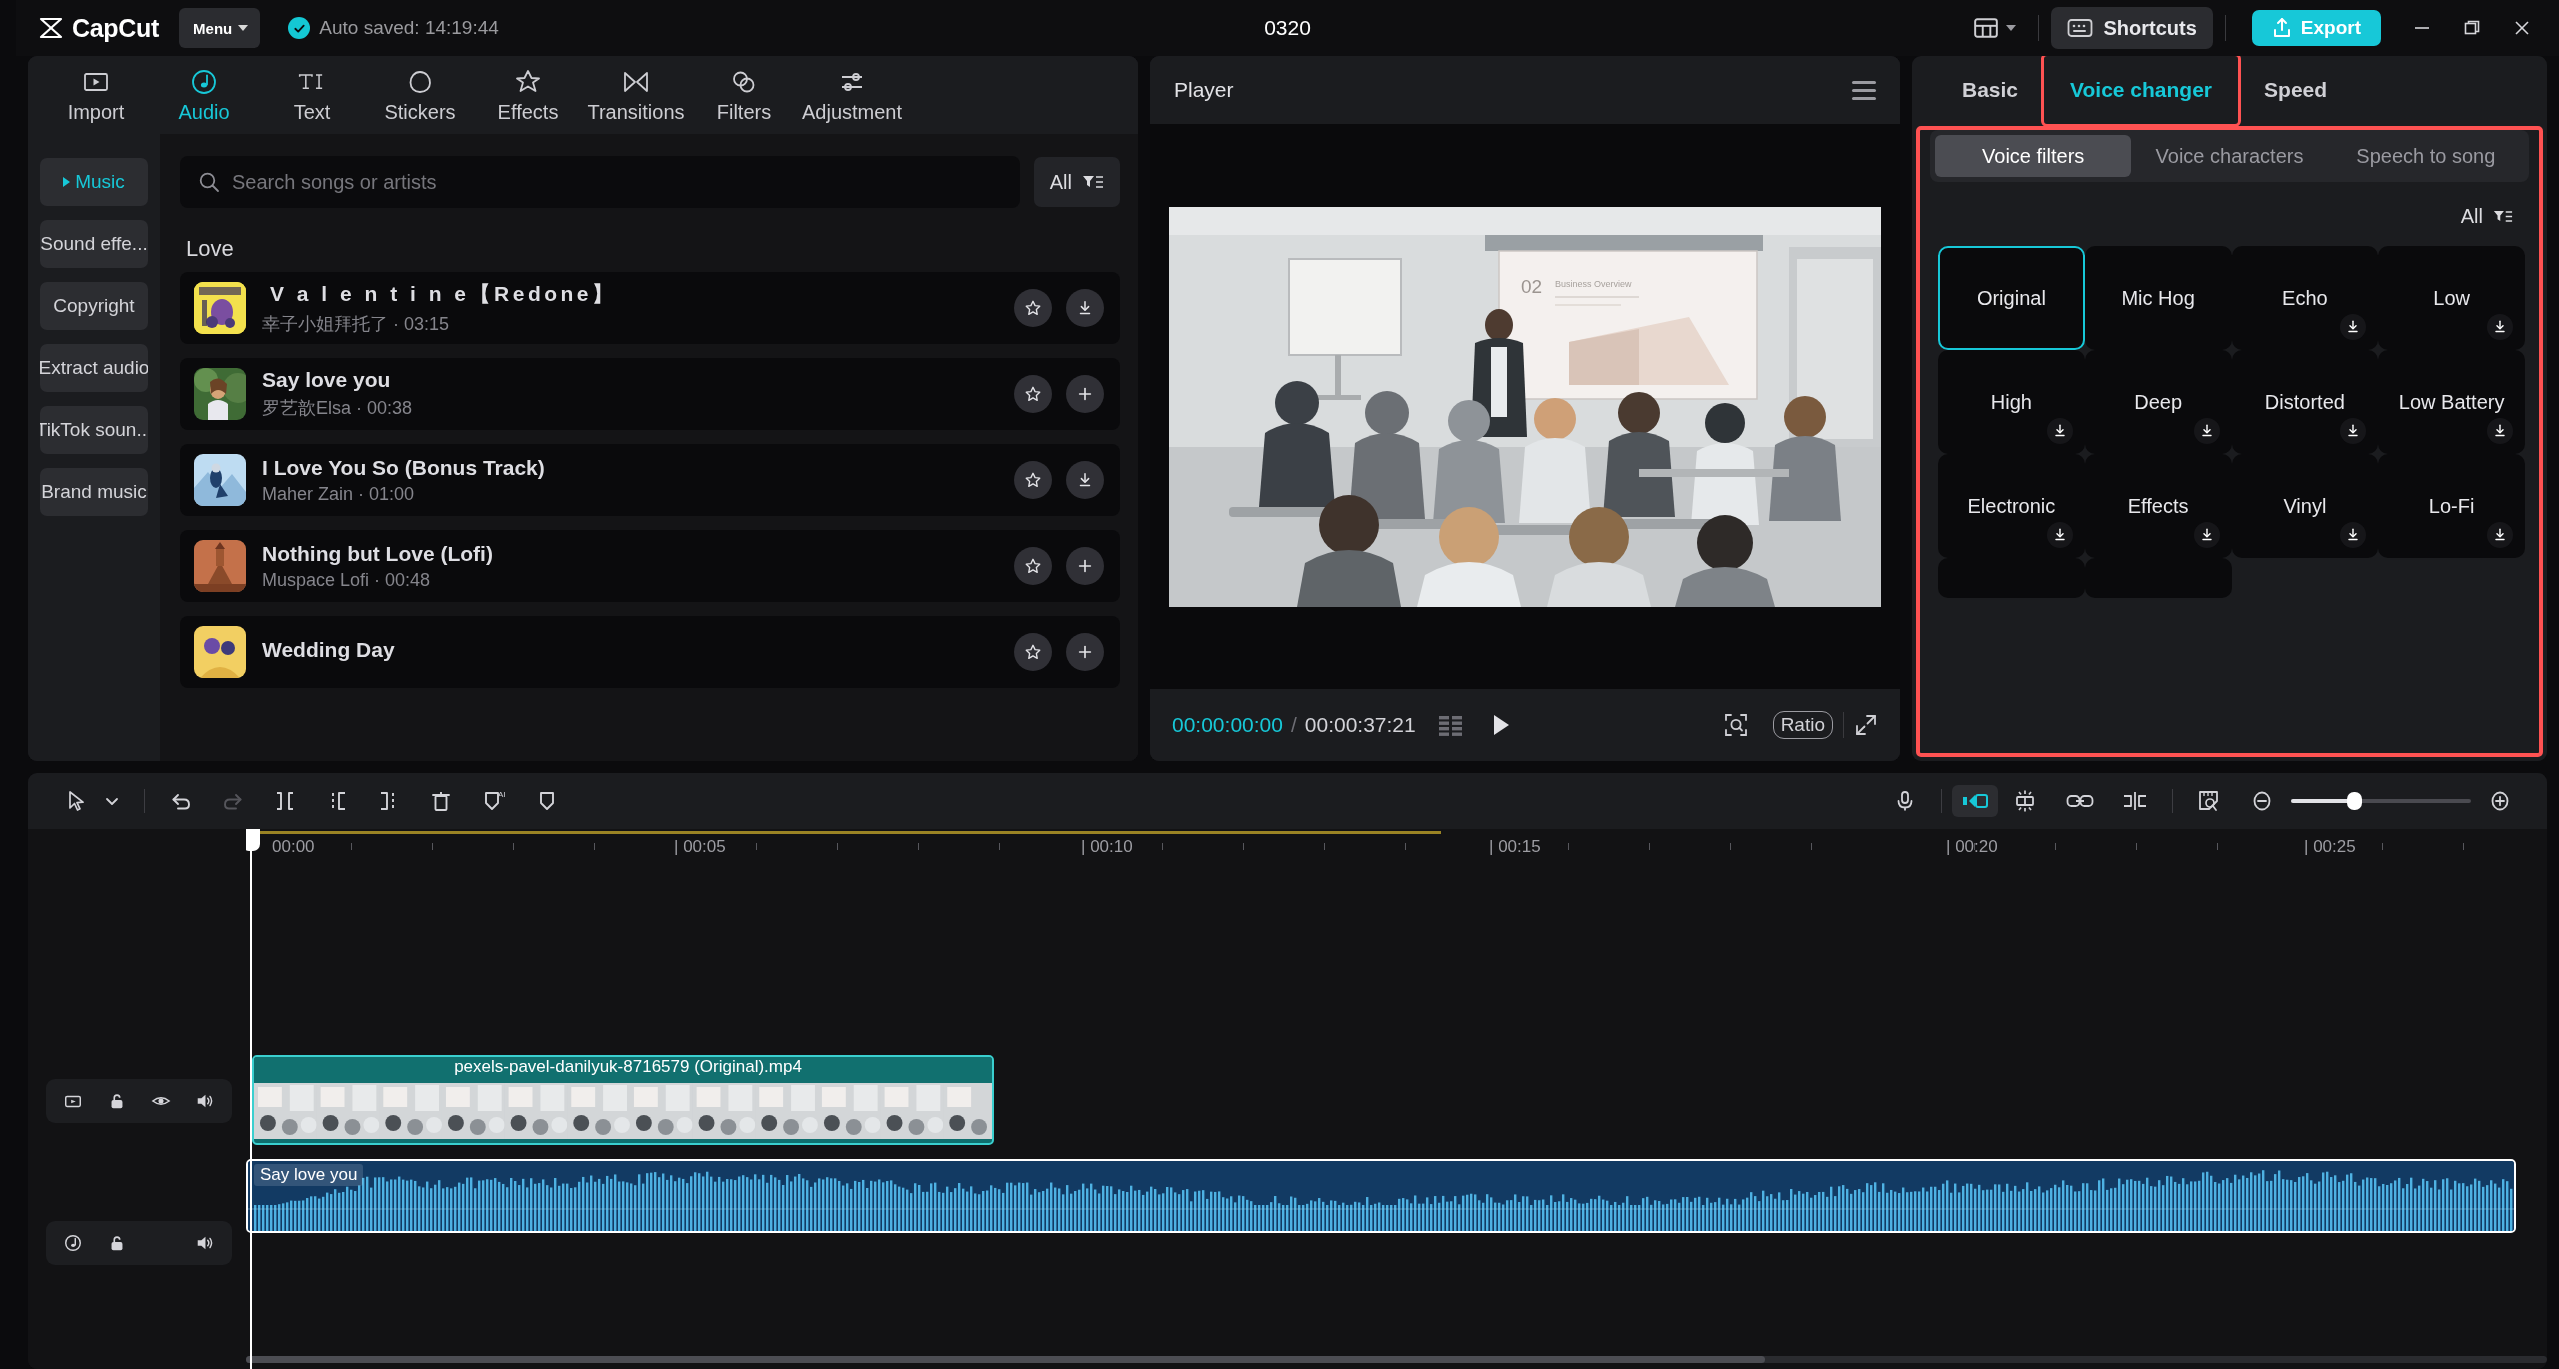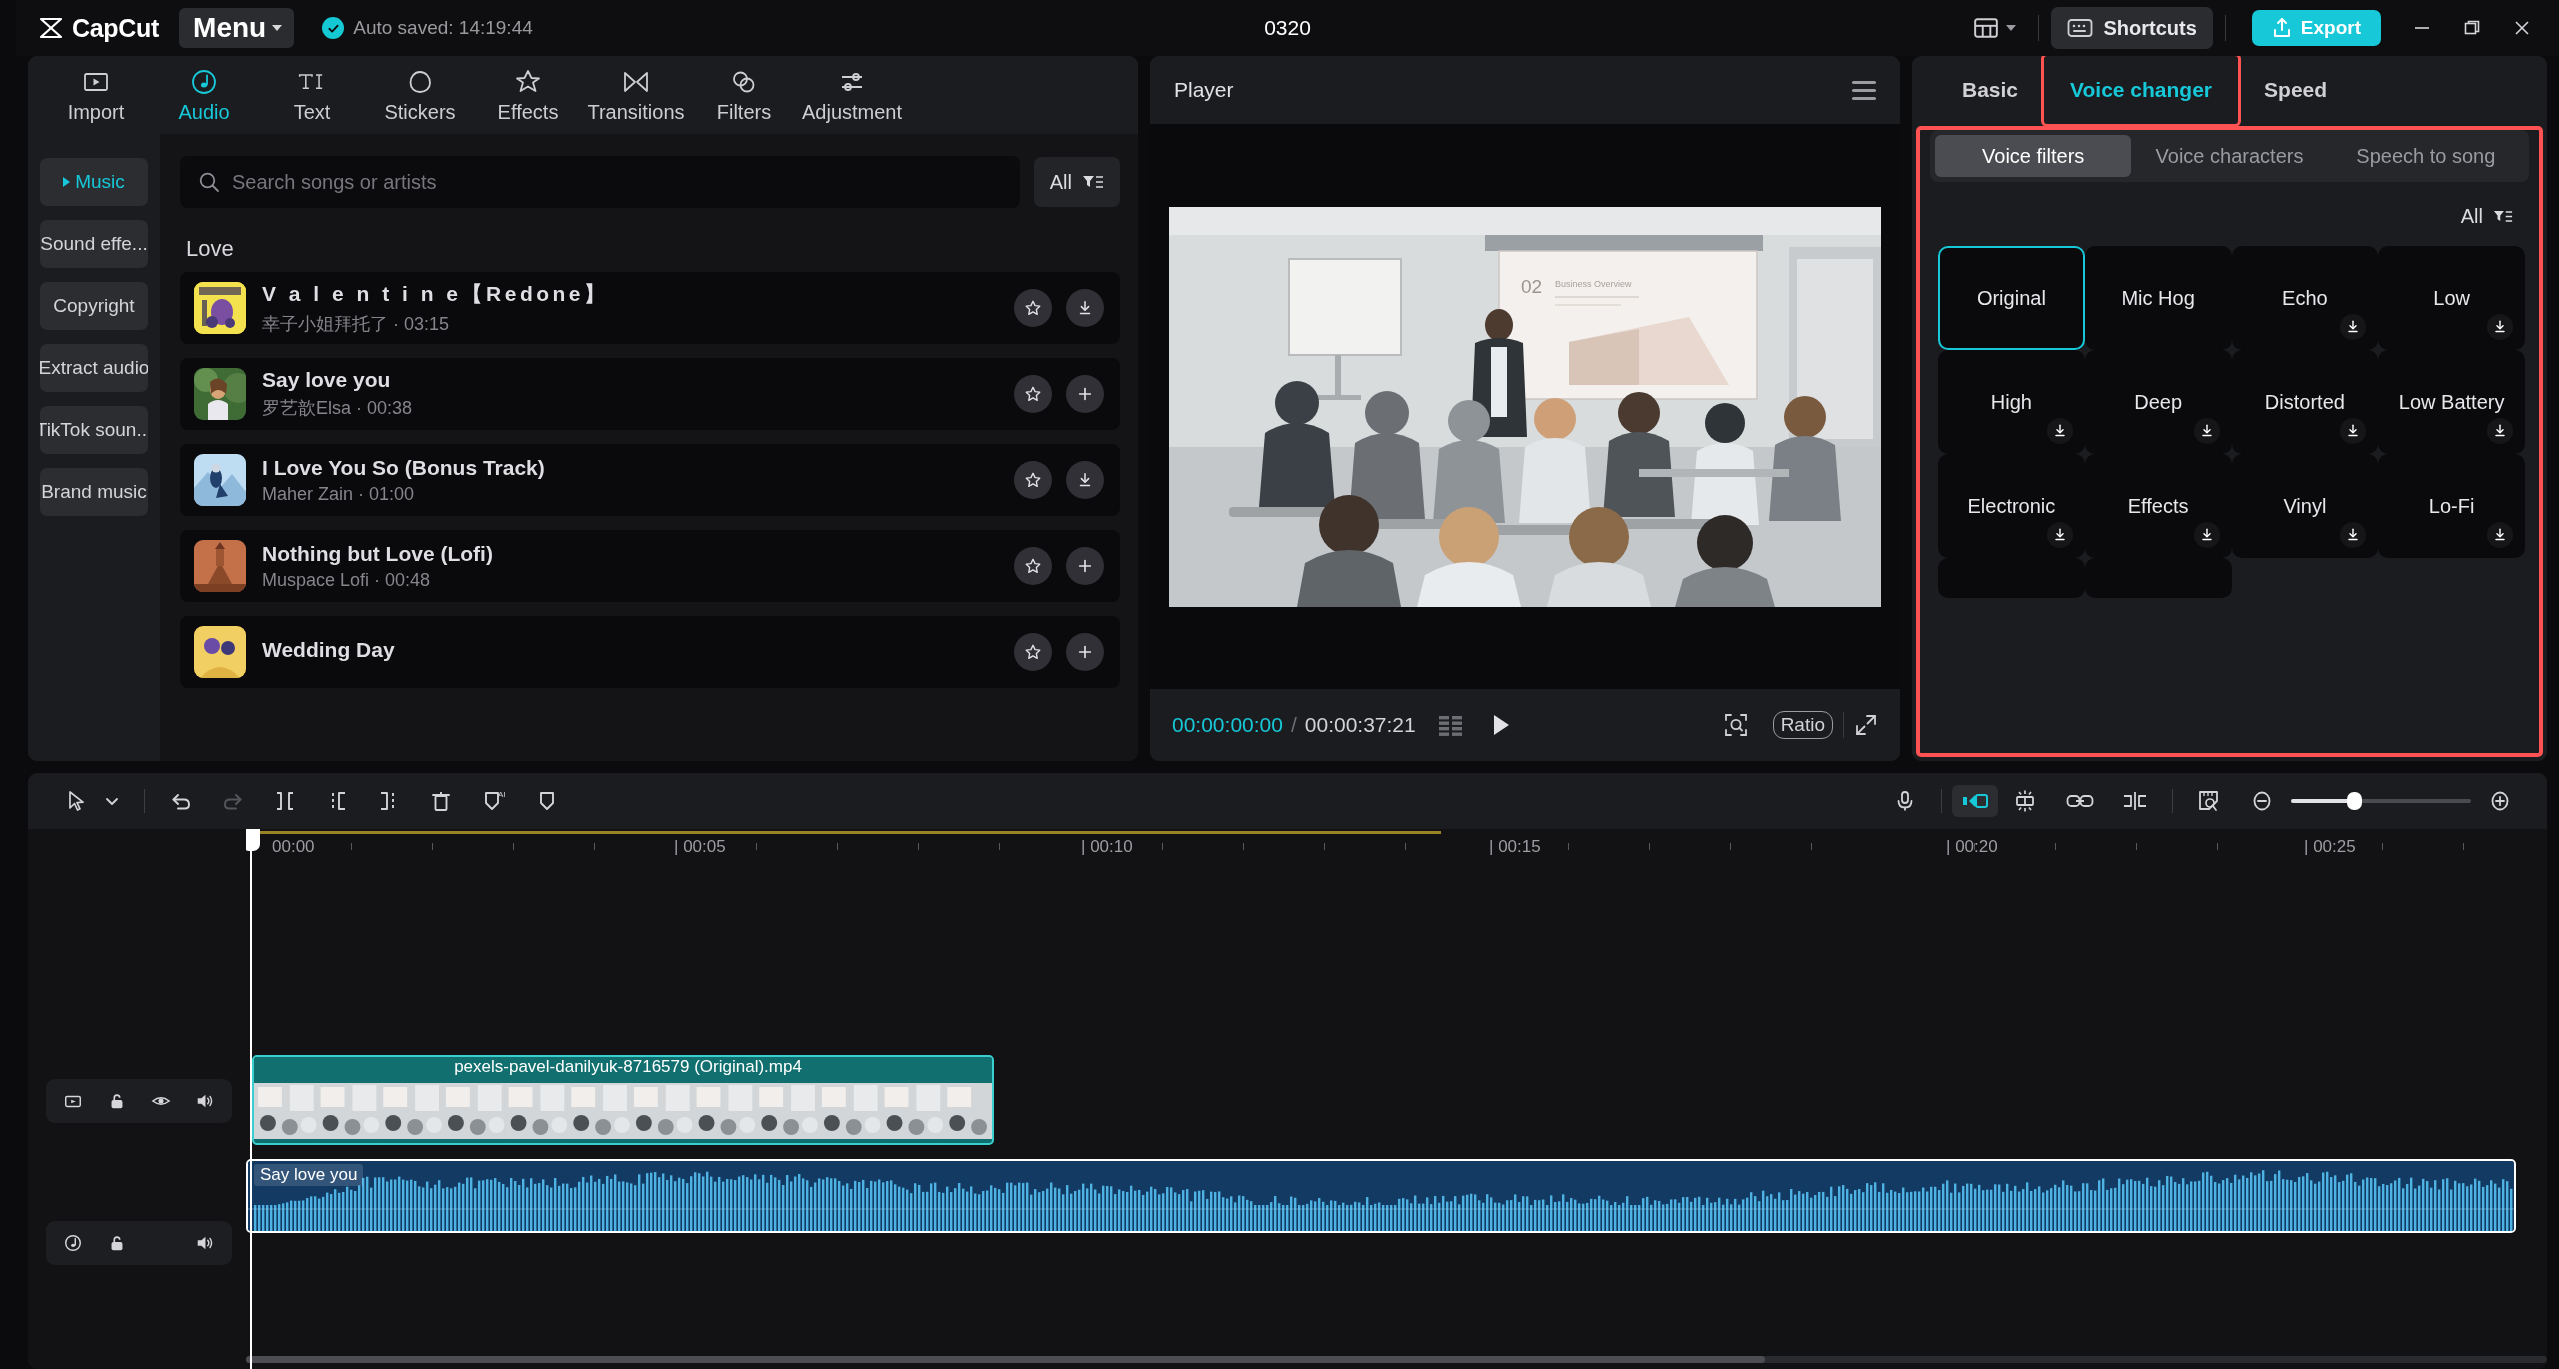--- a/index.html
+++ b/index.html
@@ -16,21 +16,21 @@
   .titlebar {
     height: 56px; background: #0e0e10; display: flex; align-items: center;
     padding: 0 14px; flex: 0 0 56px; position: relative;
   }
   .logo-wrap { display: flex; align-items: center; gap: 8px; padding-left: 8px; }
   .logo-mark { width: 26px; height: 22px; position: relative; }
   .logo-text { font-size: 25px; font-weight: 600; color: #fff; letter-spacing: -0.3px; }
   .menu-btn {
     margin-left: 20px; background: #2b2c30; border-radius: 6px; height: 40px;
     display: flex; align-items: center; gap: 6px; padding: 0 12px 0 14px;
-    font-size: 28px; color: #fff; cursor: pointer; font-weight: 600;
+    font-size: 15px; color: #fff; cursor: pointer; font-weight: 600;
   }
   .caret-down { width: 0; height: 0; border-left: 5px solid transparent; border-right: 5px solid transparent; border-top: 6px solid #d8d8d8; }
   .autosave { margin-left: 28px; display: flex; align-items: center; gap: 9px; font-size: 19px; color: #9a9a9e; }
   .check-badge { width: 22px; height: 22px; border-radius: 50%; background: #14c8d4; display: flex; align-items: center; justify-content: center; }
   .check-badge svg { width: 13px; height: 13px; }
   .title-center {
     position: absolute; left: 0; right: 0; text-align: center;
     font-size: 21px; color: #ffffff; font-weight: 500; pointer-events: none;
   }
   .title-right { margin-left: auto; display: flex; align-items: center; gap: 0; }
@@ -86,21 +86,21 @@
   }
   .group-title { font-size: 22px; color: #d8d8dd; margin: 28px 0 10px 6px; }
   .songlist { flex: 1; overflow: hidden; position: relative; }
   .song-row {
     height: 72px; background: #0a0a0c; border-radius: 8px; margin-bottom: 14px;
     display: flex; align-items: center; padding: 0 16px 0 14px; gap: 16px; cursor: pointer;
   }
   .cover-art { width: 52px; height: 52px; border-radius: 9px; flex: 0 0 52px; overflow: hidden; position: relative; }
   .song-meta { flex: 1; min-width: 0; display: flex; flex-direction: column; gap: 4px; }
   .song-title { font-size: 21px; color: #dedee3; font-weight: 700; white-space: nowrap; overflow: hidden; text-overflow: ellipsis; }
-  .song-title.spaced { letter-spacing: 3.5px; font-weight: 700; }
+  .song-title.spaced { letter-spacing: 3.5px; font-weight: 700; margin-left: 8px; }
   .song-sub { font-size: 18px; color: #85858c; white-space: nowrap; overflow: hidden; text-overflow: ellipsis; }
   .song-actions { display: flex; align-items: center; gap: 14px; }
   .circ-btn { width: 38px; height: 38px; border-radius: 50%; background: #303036; display: flex; align-items: center; justify-content: center; cursor: pointer; color: #e4e4e8; }
 
   
   .playerpanel { width: 750px; margin-left: 12px; background: #1b1c1f; border-radius: 9px; display: flex; flex-direction: column; overflow: hidden; }
   .player-head { height: 68px; flex: 0 0 68px; display: flex; align-items: center; justify-content: space-between; padding: 0 24px; background: #1b1c1f; }
   .player-head .ph-title { font-size: 21px; color: #e2e2e6; }
   .hamburger { display: flex; flex-direction: column; gap: 5px; cursor: pointer; }
   .hamburger i { display: block; width: 24px; height: 3px; background: #9b9ba1; border-radius: 2px; }

